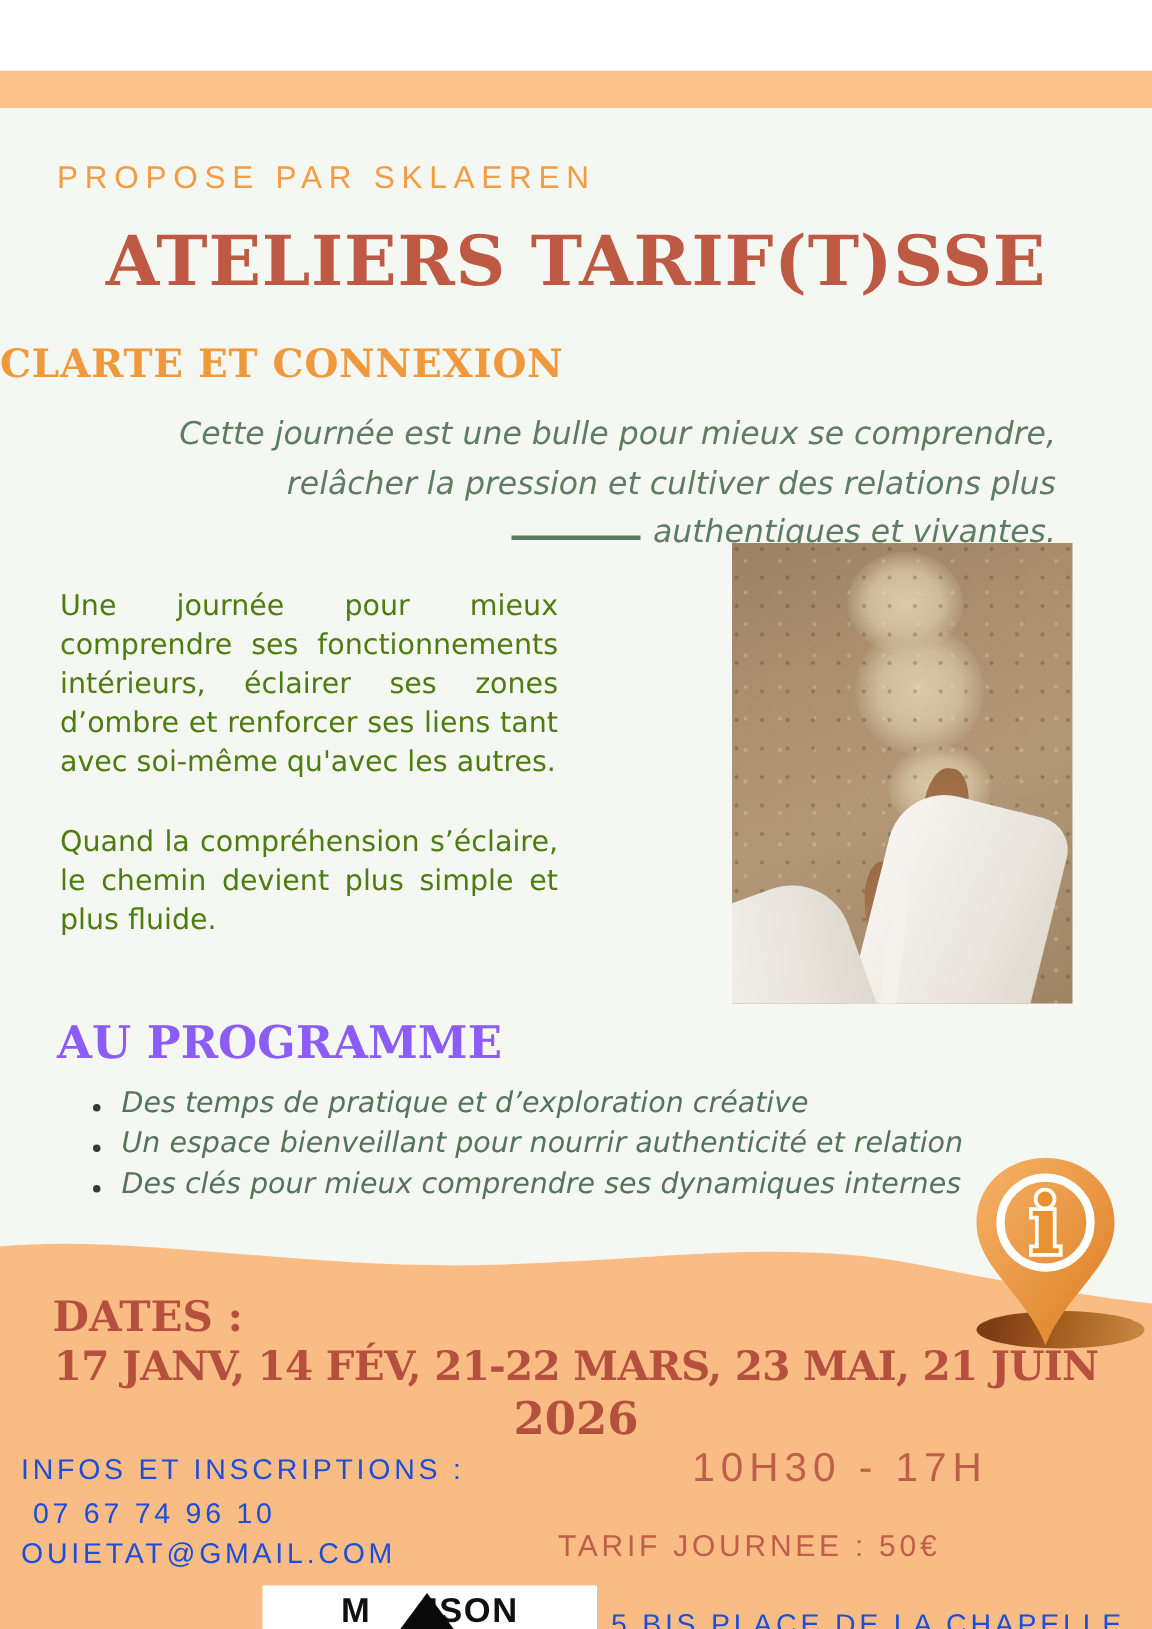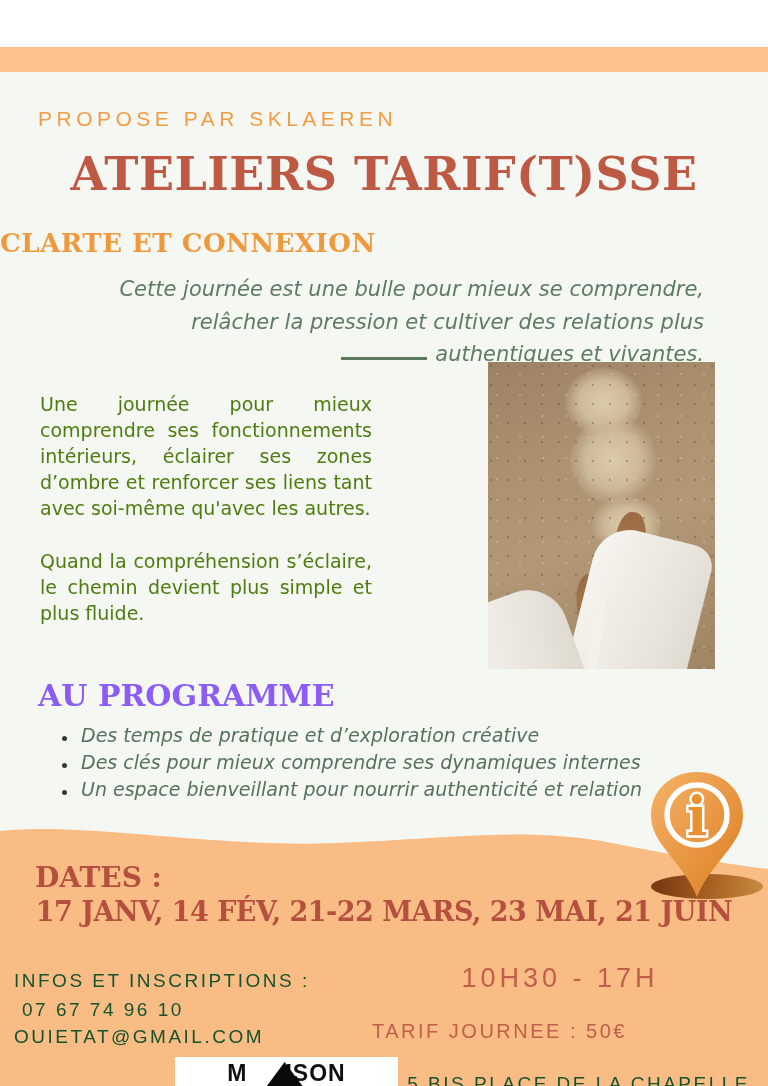--- a/index.html
+++ b/index.html
@@ -64,21 +64,21 @@
   
   .bottom{position:absolute;left:0;top:770px;width:768px;height:316px;z-index:2;}
   .bottom svg.wave{position:absolute;left:0;top:0;width:768px;height:316px;}
   .bottom .item{position:absolute;}
   .dates-label{left:35px;top:44px;font-family:"DejaVu Serif",serif;font-weight:bold;
     font-size:28px;color:#B5503F;}
   .dates-line{left:0;top:79px;width:768px;text-align:center;font-family:"DejaVu Serif",serif;
     font-weight:bold;font-size:27px;letter-spacing:-0.5px;color:#B5503F;white-space:nowrap;}
   .dates-year{left:0;top:112px;width:768px;text-align:center;font-family:"DejaVu Serif",serif;
     font-weight:bold;font-size:30px;color:#B5503F;}
-  .gray-line{font-family:"Liberation Sans",sans-serif;color:#14532d;font-size:19px;letter-spacing:2.5px;}
+  .gray-line{font-family:"Liberation Sans",sans-serif;color:#1d4ed8;font-size:19px;letter-spacing:2.5px;}
   .infos-label{left:14px;top:153px;}
   .infos-phone{left:22px;top:182px;}
   .infos-email{left:14px;top:209px;}
   .hours{left:420px;top:146px;width:280px;text-align:center;font-family:"Liberation Sans",sans-serif;
     font-size:27px;letter-spacing:4px;color:#BF5F49;}
   .price{left:372px;top:203px;font-family:"Liberation Sans",sans-serif;font-size:20px;
     letter-spacing:2.5px;color:#BF5F49;}
   .address-1{right:18px;top:256px;text-align:right;}
   .address-2{right:18px;top:285px;text-align:right;}
 
@@ -134,34 +134,35 @@
 
   <div class="programme-title">AU PROGRAMME</div>
 
   <ul class="bullets">
     <li>
       <span class="dot"></span>
       <span>Des temps de pratique et d’exploration créative</span>
     </li>
     <li>
       <span class="dot"></span>
-      <span>Des clés pour mieux comprendre ses dynamiques internes</span>
+      <span>Un espace bienveillant pour nourrir authenticité et relation</span>
     </li>
     <li>
       <span class="dot"></span>
-      <span>Un espace bienveillant pour nourrir authenticité et relation</span>
+      <span>Des clés pour mieux comprendre ses dynamiques internes</span>
     </li>
   </ul>
 
   <div class="bottom">
     <svg class="wave" viewBox="0 0 768 316" preserveAspectRatio="none">
       <path d="M0 14 C 90 5, 210 31, 335 26 C 450 22, 525 9, 612 26 C 672 38, 732 48, 768 52 L768 316 L0 316 Z" fill="#F9BC85"></path>
     </svg>
     <div class="item dates-label">DATES :</div>
     <div class="item dates-line">17 JANV, 14 FÉV, 21-22 MARS, 23 MAI, 21 JUIN</div>
+    <div class="item dates-year">2026</div>
     <div class="item gray-line infos-label">INFOS ET INSCRIPTIONS :</div>
     <div class="item gray-line infos-phone">07 67 74 96 10</div>
     <div class="item gray-line infos-email">OUIETAT@GMAIL.COM</div>
     <div class="item hours">10H30 - 17H</div>
     <div class="item price">TARIF JOURNEE : 50€</div>
     <div class="item gray-line address-1">5 BIS PLACE DE LA CHAPELLE</div>
 
     <div class="logo-box">
       <div class="logo-line logo-line-1">
         <span>M</span>

